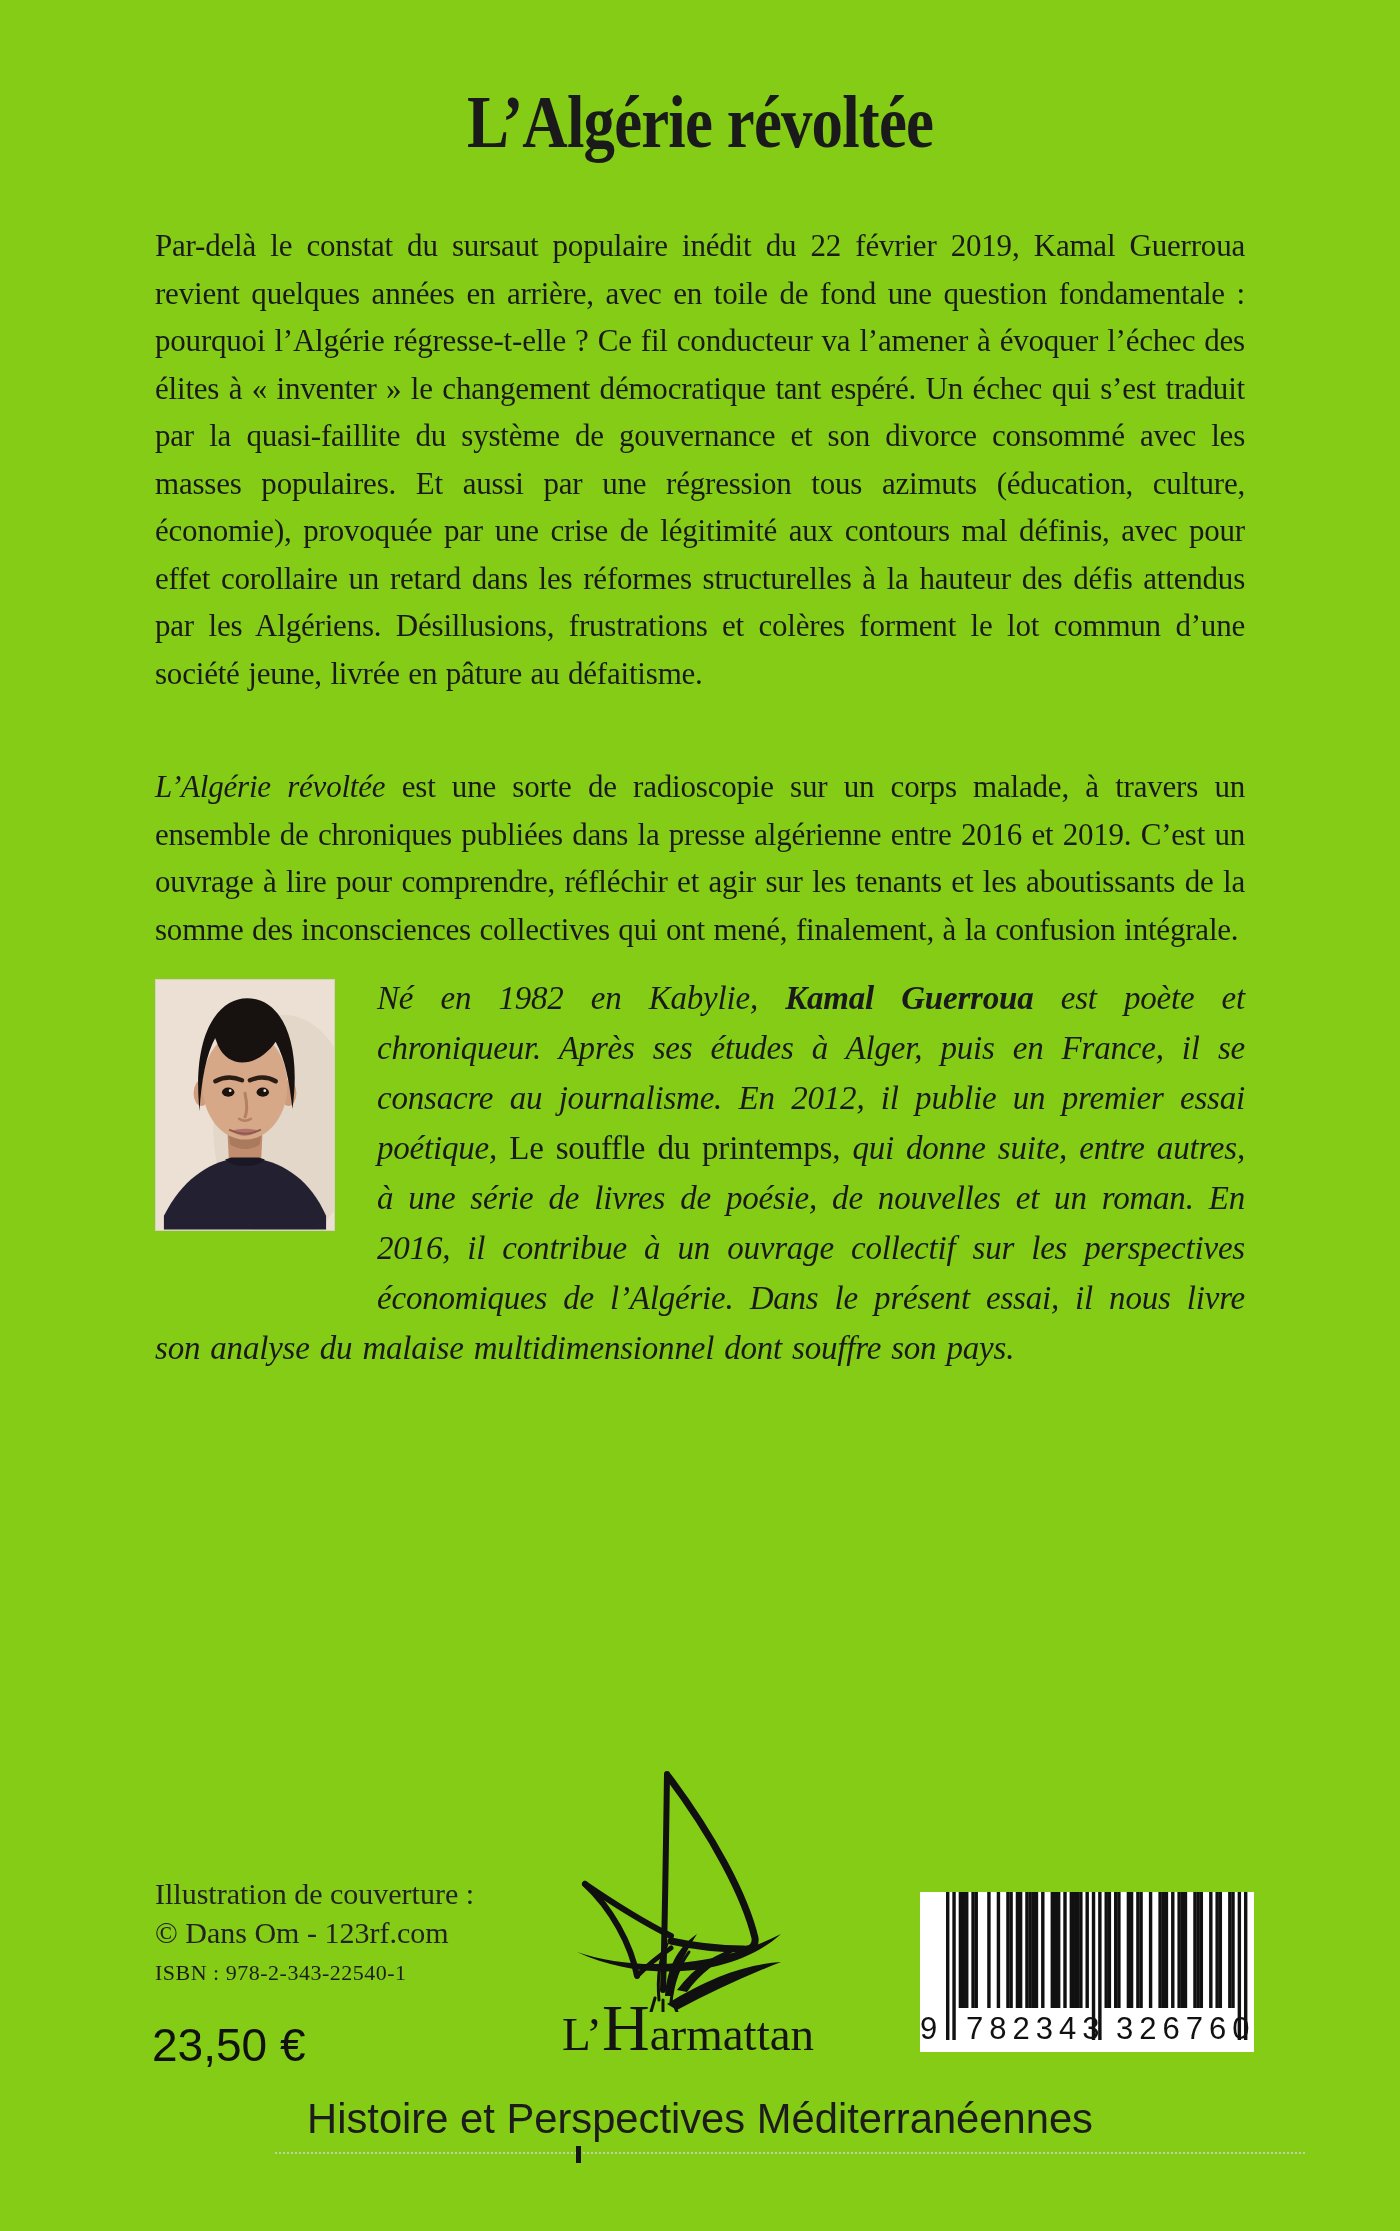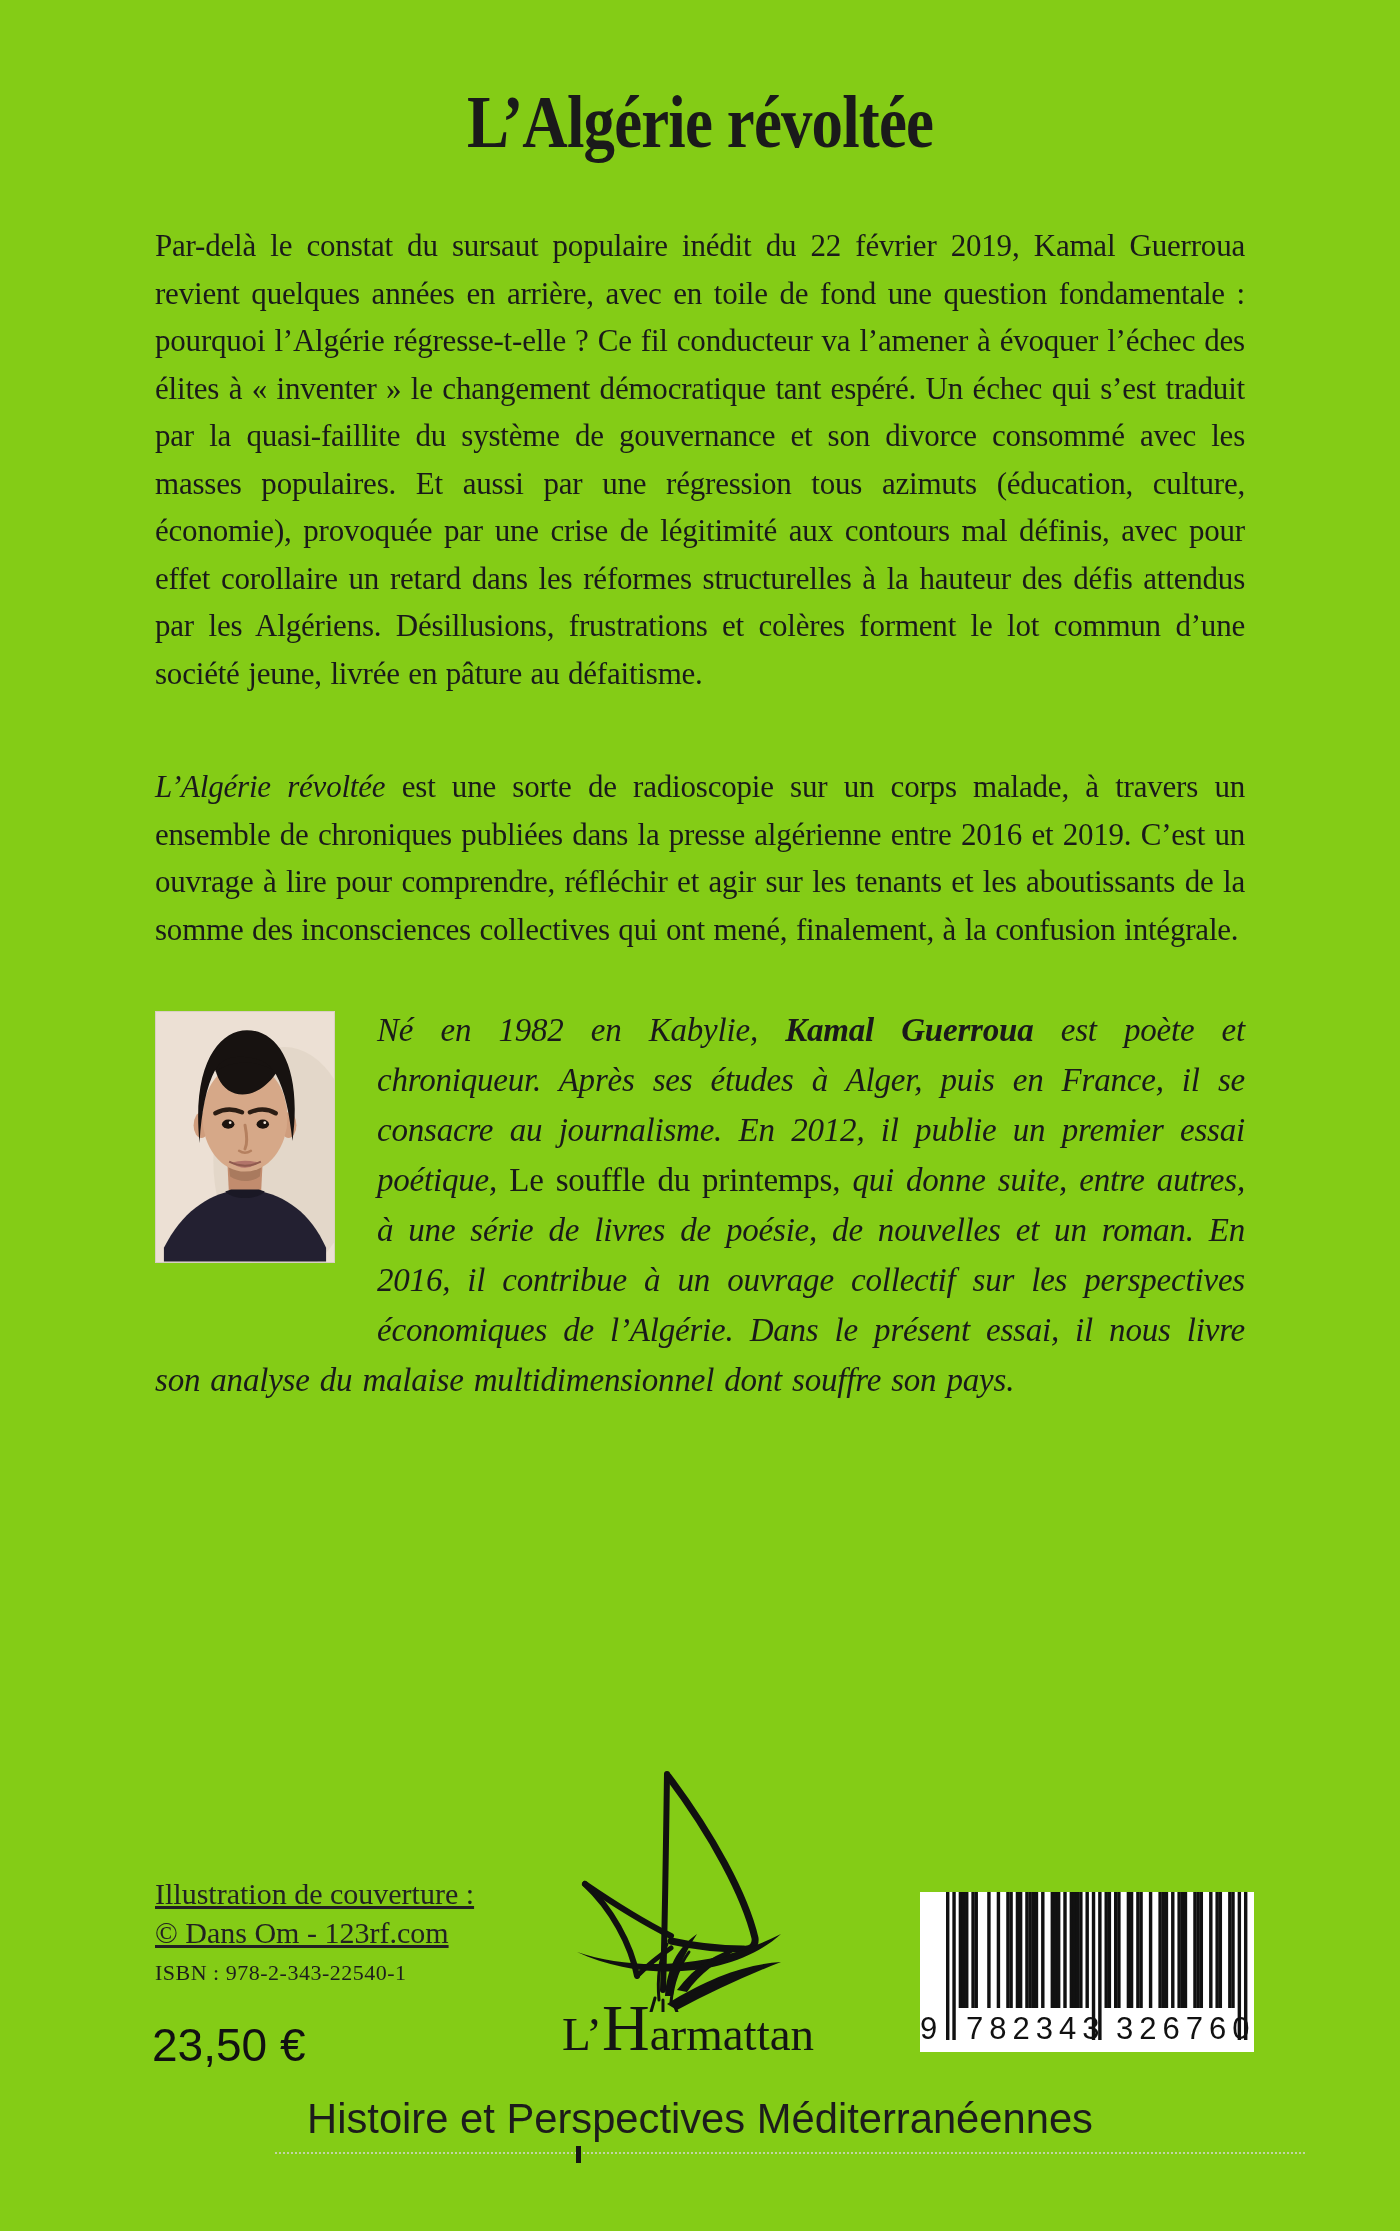--- a/index.html
+++ b/index.html
@@ -24,33 +24,33 @@
   .text-col p{
     margin:0;font-size:31px;line-height:47.5px;letter-spacing:-.2px;
     word-spacing:1px;
   }
   .text-col p + p{margin-top:66px;}
   .seg-i{font-style:italic;}
   .seg-bi{font-style:italic;font-weight:bold;}
   .seg-r{font-style:normal;}
   
   .bio{
-    margin-top:52px;font-size:33px;line-height:50px;
+    margin-top:20px;font-size:33px;line-height:50px;
     text-align:justify;letter-spacing:-.2px;word-spacing:2px;
   }
   .bio .seg-i{font-style:italic;}
   .author-photo{
     float:left;width:180px;height:252px;margin:6px 42px 44px 0;
     border:1px solid #d9d0c4;box-sizing:border-box;background:#ece0d4;
   }
   .author-photo svg{display:block;width:100%;height:100%;}
   
   .credit{
     position:absolute;left:155px;top:1874px;
-    font-size:30px;line-height:39px;color:#222;text-decoration:underline;
+    font-size:30px;line-height:39px;color:#222;
   }
   .isbn{
     position:absolute;left:155px;top:1960px;
     font-size:22px;color:#1d1d1d;letter-spacing:.5px;
   }
   .price{
     position:absolute;left:152px;top:2018px;
     font-family:"Liberation Sans", sans-serif;
     font-size:46px;color:#111;
   }

